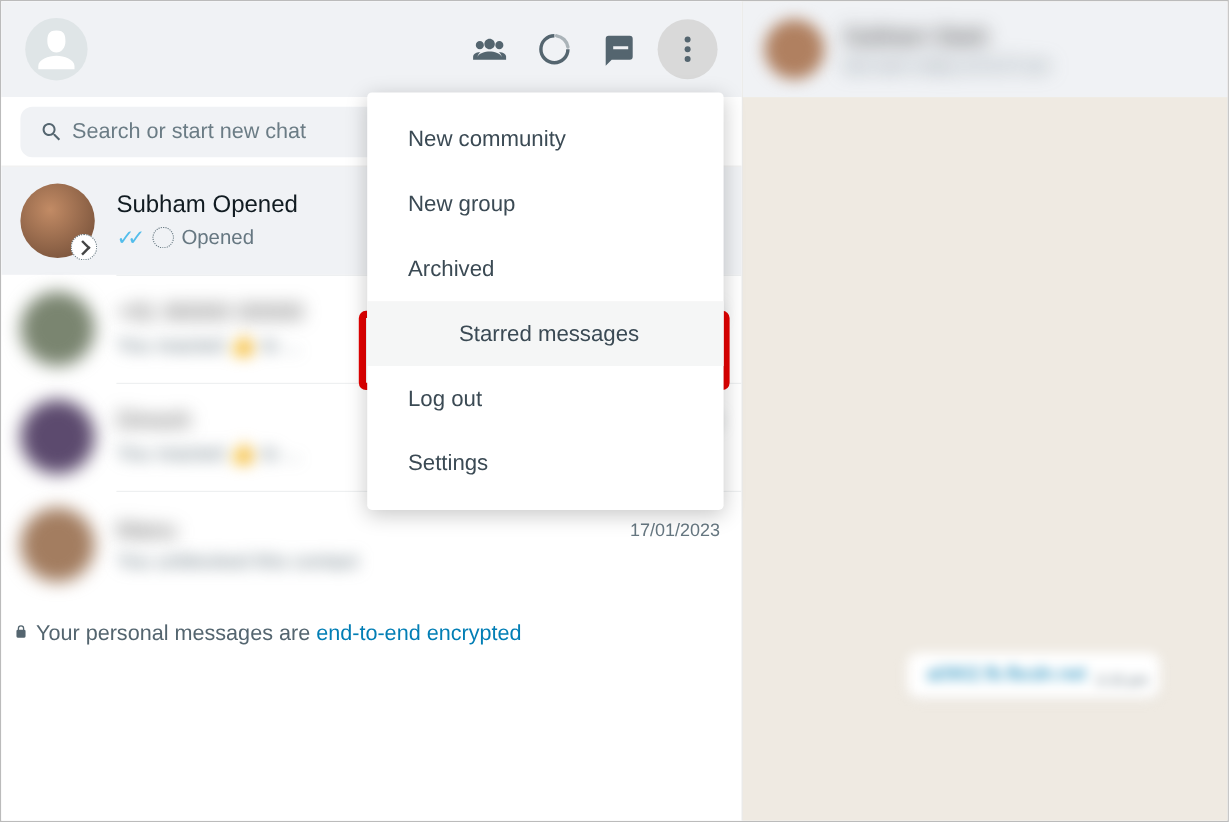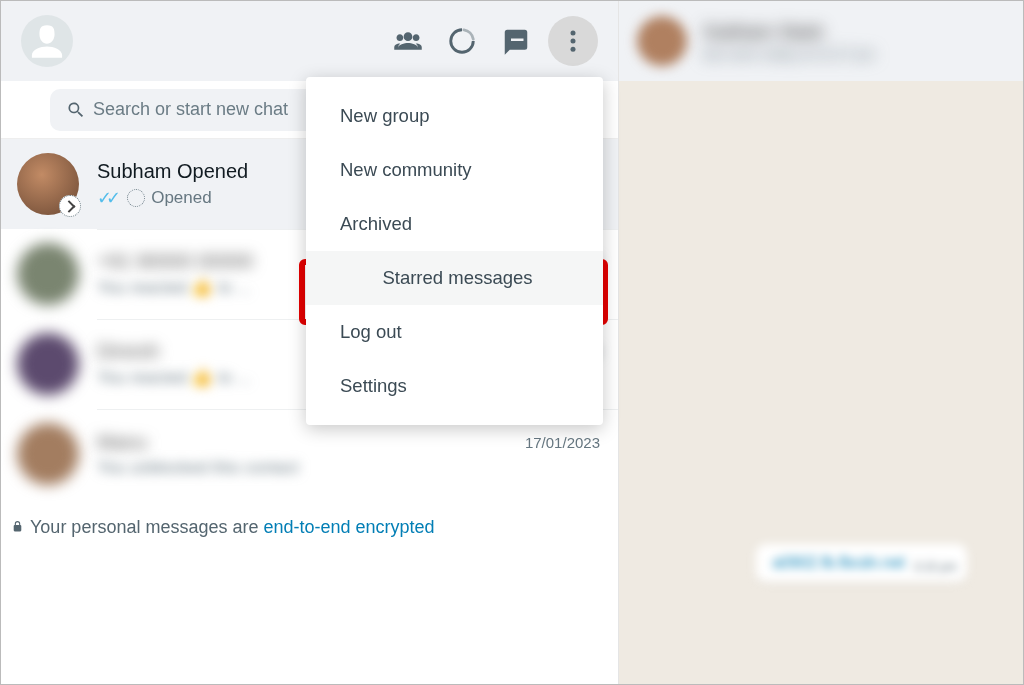--- a/index.html
+++ b/index.html
@@ -13,21 +13,21 @@
 
     .left-header { height: 80px; background: #f0f2f5; display: flex; align-items: center; padding: 0 20px; gap: 10px; }
     .avatar-placeholder { width: 52px; height: 52px; border-radius: 50%; background: #dfe5e7; display: flex; align-items: center; justify-content: center; }
     .avatar-placeholder svg { fill: #fff; }
     .header-spacer { flex: 1; }
     .hicon { width: 44px; height: 44px; display: flex; align-items: center; justify-content: center; cursor: pointer; color: #54656f; }
     .hicon svg { width: 30px; height: 30px; fill: #54656f; }
     .hicon.menu-btn { background: #d9d9d9; border-radius: 50%; width: 50px; height: 50px; }
 
     .search-bar { height: 58px; background: #fff; display: flex; align-items: center; padding: 8px 16px; gap: 8px; border-bottom: 1px solid #eee;}
-    .search-box { flex: 1; background: #f0f2f5; border-radius: 10px; height: 42px; display: flex; align-items: center; padding: 0 16px; gap: 7px; margin-left: 33px; }
+    .search-box { flex: 1; background: #f0f2f5; border-radius: 10px; height: 42px; display: flex; align-items: center; padding: 0 16px; gap: 7px; }
     .search-box svg { width: 20px; height: 20px; fill: #54656f; }
     .search-text { color: #6b7c85; font-size: 18px; }
     .filter { color: #54656f; padding: 0 6px;}
     .filter svg { width: 22px; height: 22px; fill: #8696a0; }
 
     .chat-list { flex: 1; overflow: hidden; }
     .chat-item { display: flex; align-items: center; padding: 14px 18px 14px 16px; gap: 18px; position: relative; }
     .chat-item.selected { background: #f0f2f5; }
     .chat-item + .chat-item::before { content: ""; position: absolute; left: 96px; right: 0; top: 0; height: 1px; background: #eef0f1; }
     .chat-avatar { width: 62px; height: 62px; border-radius: 50%; background: #c7b0a3; position: relative; flex-shrink: 0; }
@@ -193,20 +193,20 @@
     <div class="right-body">
       <div class="msg-bubble">
         <span class="link">a0902.fb.fbcdn.net</span>
         <span class="tm">3:15 pm</span>
       </div>
     </div>
   </div>
 </div>
 
 <div class="dropdown">
+  <div class="dd-item">New community</div>
   <div class="dd-item">New group</div>
-  <div class="dd-item">New community</div>
   <div class="dd-item">Archived</div>
   <div class="dd-item hovered">Starred messages</div>
   <div class="dd-item">Log out</div>
   <div class="dd-item">Settings</div>
 </div>
 <div class="dd-highlight" style="top:258px; left:298px; width:309px; height:66px;"></div>
 
 </body></html>

